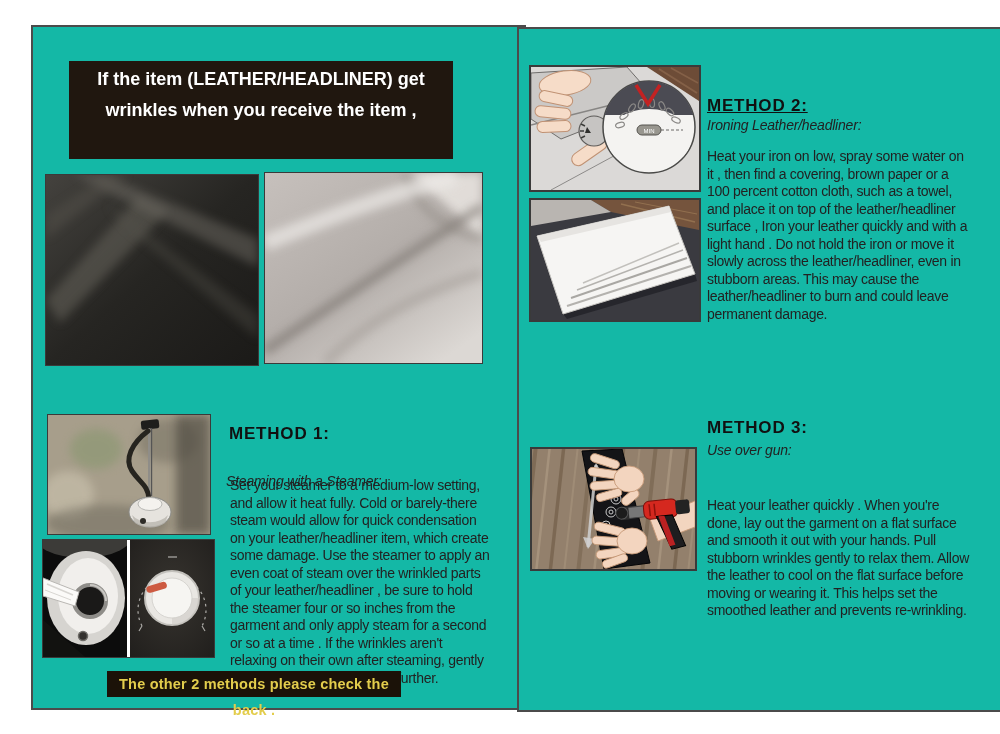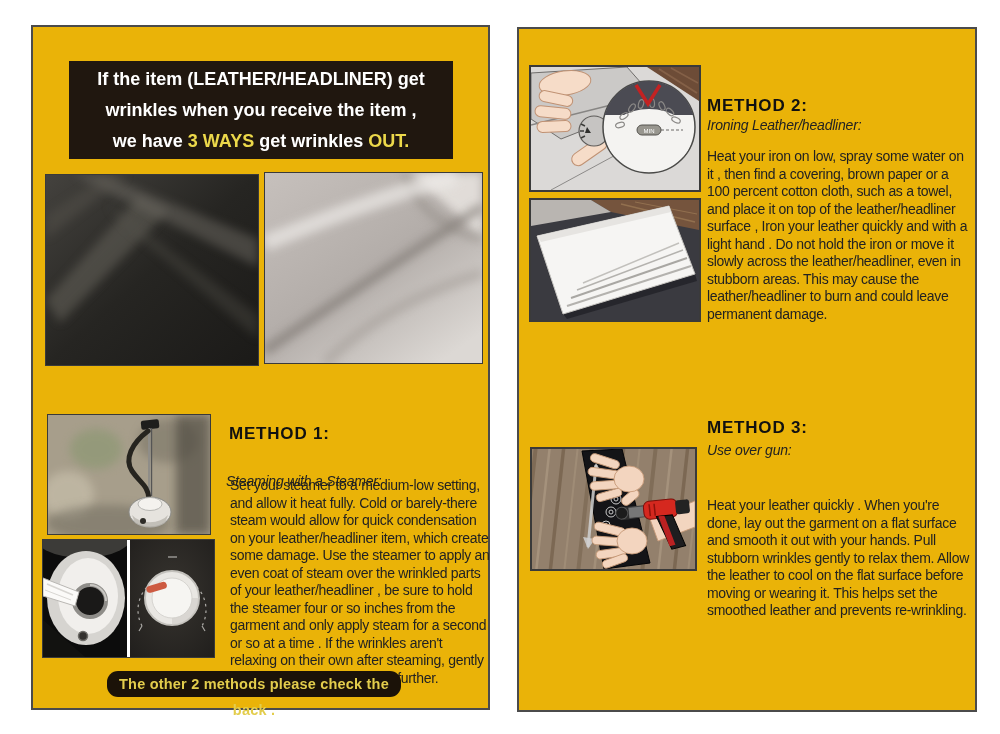--- a/index.html
+++ b/index.html
@@ -1,42 +1,41 @@
 <!DOCTYPE html>
 <html><head>
 <meta charset="utf-8">
 <style>
   html,body{margin:0;padding:0;background:#fff;}
   #stage{position:relative;width:1000px;height:734px;background:#ffffff;overflow:hidden;
          font-family:"Liberation Sans", sans-serif;color:#1a1a1a;}
-  .panel{position:absolute;background:#eab308;border:2px solid #4b4b4b;}
+  .panel{position:absolute;background:#14b8a6;border:2px solid #4b4b4b;padding-left:36px;}
   .photo{position:absolute;border:1px solid #3a3a3a;overflow:hidden;background:#888;}
   .photo svg{display:block;width:100%;height:100%;}
   .hdr-box{position:absolute;background:#20170f;color:#fff;text-align:center;
            font-weight:bold;font-size:18px;line-height:31px;padding-top:3px;}
   .hl{color:#ecd84a;}
   .m-title{position:absolute;font-weight:bold;font-size:17px;letter-spacing:0.8px;color:#111;}
   .m-sub{position:absolute;font-size:14px;color:#222;letter-spacing:-0.2px;font-style:italic;}
   .m-body{position:absolute;font-size:14px;line-height:17.5px;color:#222;letter-spacing:-0.3px;margin-top:12px;}
   .banner{position:absolute;background:#1b1208;color:#e3cd4c;font-size:14.5px;font-weight:bold;
-          text-align:center;line-height:26px;letter-spacing:0.2px;border-radius:11px;}
+          text-align:center;line-height:26px;letter-spacing:0.2px;}
   .img-pair{position:absolute;border:1px solid #3a3a3a;background:#fff;display:flex;gap:3px;}
   .img-pair svg{display:block;height:100%;}
 </style>
 </head>
 <body>
 
 <div id="stage">
 
   <div class="panel" style="left:31px;top:25px;width:455px;height:681px;">
 
     <div class="hdr-box" style="left:36px;top:34px;width:384px;height:95px;">
       <div>If the item (LEATHER/HEADLINER) get</div>
       <div>wrinkles when you receive the item ,</div>
-      <div><span>we have</span> <span class="hl">3 WAYS</span> <span>get wrinkles</span> <span class="hl">OUT.</span></div>
     </div>
 
     <div class="photo" style="left:12px;top:147px;width:212px;height:190px;">
       <svg viewBox="0 0 212 190">
         <defs>
           <linearGradient id="ldg" x1="0" y1="0" x2="1" y2="1">
             <stop offset="0" stop-color="#44423e"></stop>
               <stop offset="0.5" stop-color="#262522"></stop>
               <stop offset="1" stop-color="#1b1a18"></stop>
           </linearGradient>
@@ -166,21 +165,21 @@
           <ellipse cx="139" cy="45" rx="2.5" ry="4.5" transform="rotate(-45 139 45)"></ellipse>
           <ellipse cx="145" cy="53" rx="2.5" ry="4.5" transform="rotate(-65 145 53)"></ellipse>
         </g>
         <path d="M105,18 L117,37 L129,18" stroke="#c32222" stroke-width="3.5" fill="none"></path>
         <line x1="130" y1="63" x2="152" y2="63" stroke="#6a6866" stroke-width="1" stroke-dasharray="3,2"></line>
         <rect x="106" y="58" width="24" height="10" rx="5" fill="#98968f" stroke="#55534f" stroke-width="1"></rect>
         <text x="118" y="65.5" font-size="6" fill="#ffffff" text-anchor="middle" font-family="Liberation Sans, sans-serif">MIN</text>
       </svg>
     </div>
 
-    <div class="m-title" style="left:188px;top:67px;">METHOD 2:</div>
+    <div class="m-title" style="left:188px;top:67px;text-decoration:underline;">METHOD 2:</div>
     <div class="m-sub" style="left:188px;top:88px;">Ironing Leather/headliner:</div>
     <div class="m-body" style="left:188px;top:107px;width:266px;">Heat your iron on low,  spray some water on it , then find a covering, brown paper or a 100 percent cotton cloth, such as a towel, and place it on top of the leather/headliner surface , Iron your leather quickly and with a light hand . Do not hold the iron or move it slowly across the leather/headliner, even in stubborn areas. This may cause the leather/headliner to burn and could leave permanent damage.</div>
 
     <div class="photo" style="left:10px;top:169px;width:168px;height:120px;border-width:2px;">
       <svg viewBox="0 0 168 120">
         <rect width="168" height="120" fill="#3a3a40"></rect>
         <polygon points="60,0 168,0 168,30 80,12" fill="#75543d"></polygon>
         <line x1="90" y1="4" x2="164" y2="22" stroke="#92704f" stroke-width="1.5"></line>
         <line x1="104" y1="2" x2="166" y2="14" stroke="#92704f" stroke-width="1"></line>
         <polygon points="0,0 60,0 80,12 0,26" fill="#b9b5b1"></polygon>

